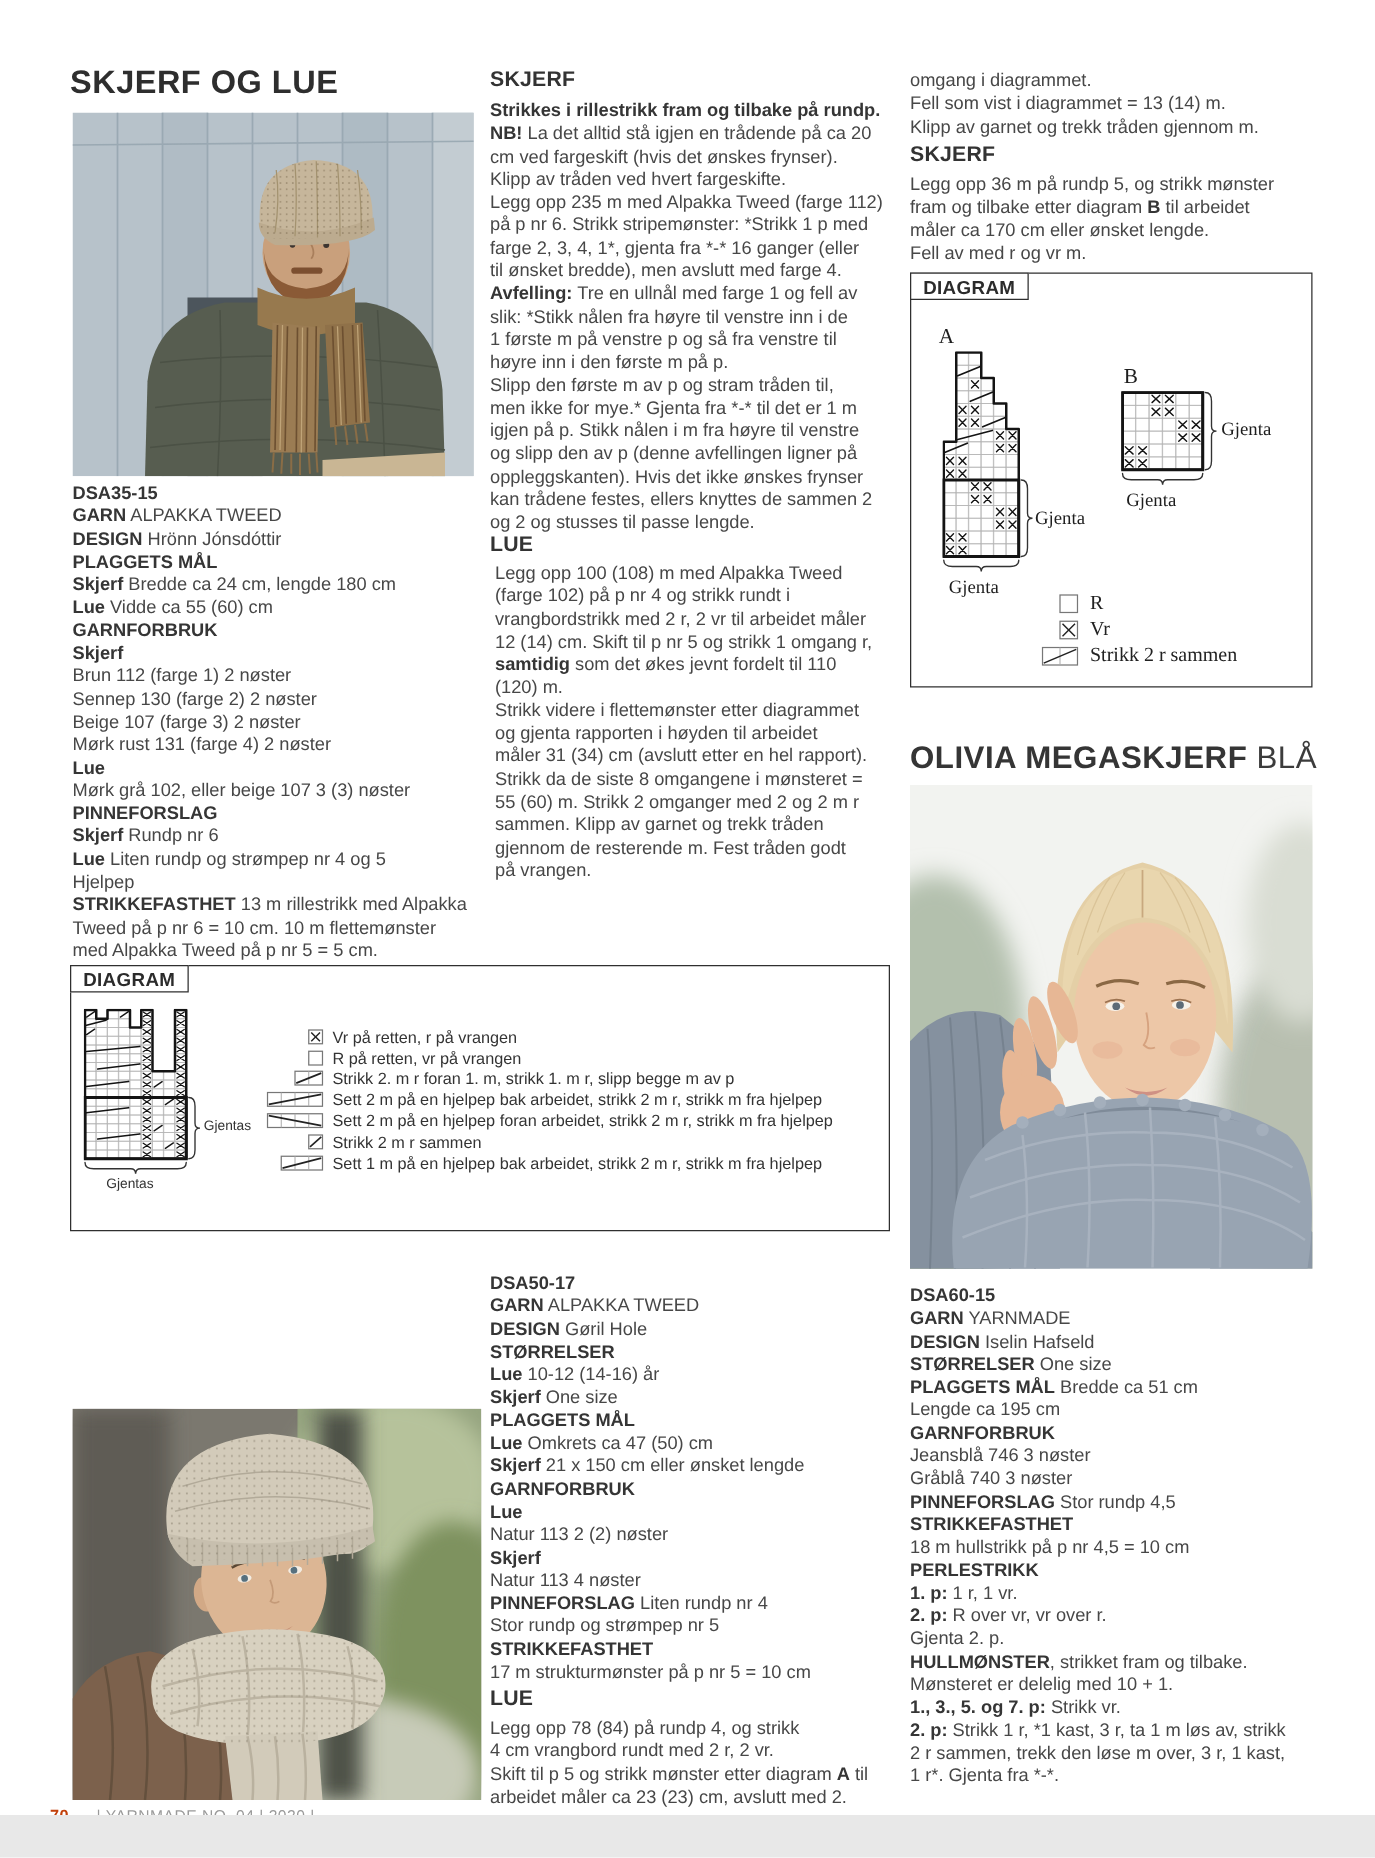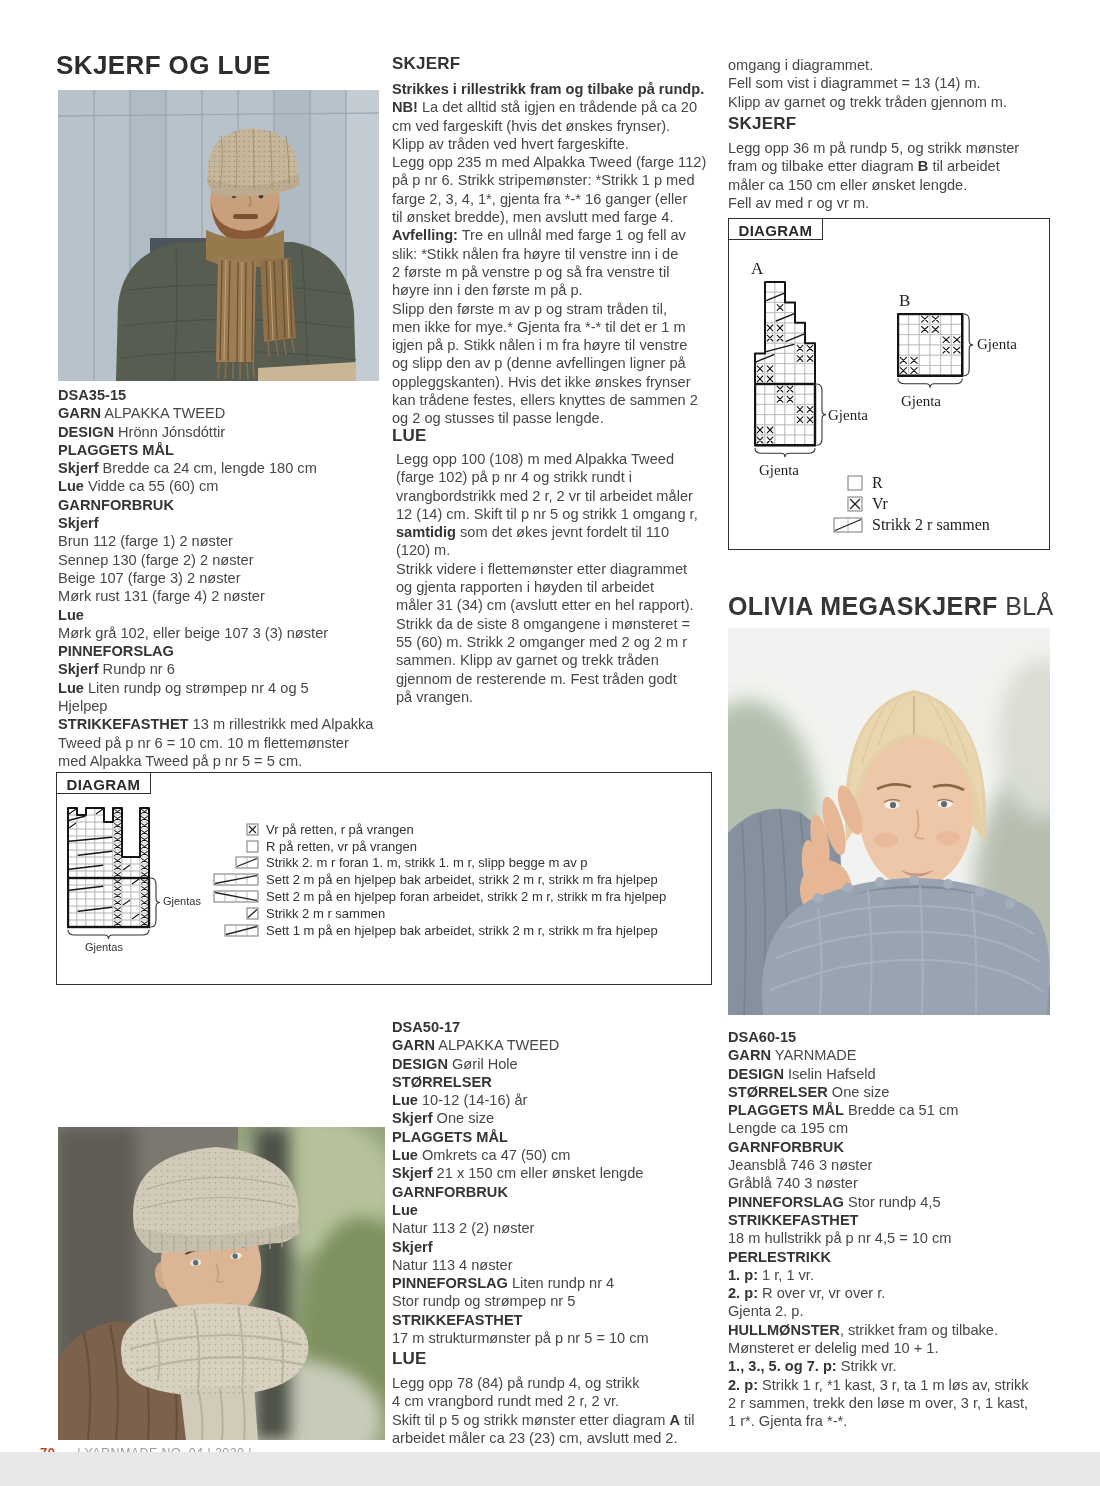--- a/index.html
+++ b/index.html
@@ -147,21 +147,21 @@
       <div class="ln"><span class="b">Strikkes i rillestrikk fram og tilbake på rundp.</span></div>
       <div class="ln"><span class="b">NB!</span><span> La det alltid stå igjen en trådende på ca 20</span></div>
       <div class="ln"><span>cm ved fargeskift (hvis det ønskes frynser).</span></div>
       <div class="ln"><span>Klipp av tråden ved hvert fargeskifte.</span></div>
       <div class="ln"><span>Legg opp 235 m med Alpakka Tweed (farge 112)</span></div>
       <div class="ln"><span>på p nr 6. Strikk stripemønster: *Strikk 1 p med</span></div>
       <div class="ln"><span>farge 2, 3, 4, 1*, gjenta fra *-* 16 ganger (eller</span></div>
       <div class="ln"><span>til ønsket bredde), men avslutt med farge 4.</span></div>
       <div class="ln"><span class="b">Avfelling:</span><span> Tre en ullnål med farge 1 og fell av</span></div>
       <div class="ln"><span>slik: *Stikk nålen fra høyre til venstre inn i de</span></div>
-      <div class="ln"><span>2 første m på venstre p og så fra venstre til</span></div>
+      <div class="ln"><span>1 første m på venstre p og så fra venstre til</span></div>
       <div class="ln"><span>høyre inn i den første m på p.</span></div>
       <div class="ln"><span>Slipp den første m av p og stram tråden til,</span></div>
       <div class="ln"><span>men ikke for mye.* Gjenta fra *-* til det er 1 m</span></div>
       <div class="ln"><span>igjen på p. Stikk nålen i m fra høyre til venstre</span></div>
       <div class="ln"><span>og slipp den av p (denne avfellingen ligner på</span></div>
       <div class="ln"><span>oppleggskanten). Hvis det ikke ønskes frynser</span></div>
       <div class="ln"><span>kan trådene festes, ellers knyttes de sammen 2</span></div>
       <div class="ln"><span>og 2 og stusses til passe lengde.</span></div>
     </div>
   <div class="abs h2" style="left:392px;top:426px;">LUE</div>
@@ -184,21 +184,21 @@
 
   <div class="abs txt" style="left:728px;top:56px;width:322px;">
       <div class="ln"><span>omgang i diagrammet.</span></div>
       <div class="ln"><span>Fell som vist i diagrammet = 13 (14) m.</span></div>
       <div class="ln"><span>Klipp av garnet og trekk tråden gjennom m.</span></div>
     </div>
   <div class="abs h2" style="left:728px;top:114px;">SKJERF</div>
   <div class="abs txt" style="left:728px;top:139px;width:322px;">
       <div class="ln"><span>Legg opp 36 m på rundp 5, og strikk mønster</span></div>
       <div class="ln"><span>fram og tilbake etter diagram </span><span class="b">B</span><span> til arbeidet</span></div>
-      <div class="ln"><span>måler ca 150 cm eller ønsket lengde.</span></div>
+      <div class="ln"><span>måler ca 170 cm eller ønsket lengde.</span></div>
       <div class="ln"><span>Fell av med r og vr m.</span></div>
     </div>
 
   <div class="dbox" style="left:728px;top:218px;width:320px;height:330px;">
     <div class="dtab">DIAGRAM</div>
     <div class="abs serif-lab" style="left:22px;top:40px;font-size:17px;">A</div>
     <div class="abs" style="left:25px;top:62px;">
         <svg width="76" height="179.2">
           <path d="M11,1 h10 v10.2 h-10 z M21,1 h10 v10.2 h-10 z M11,11.2 h10 v10.2 h-10 z M21,11.2 h10 v10.2 h-10 z M11,21.4 h10 v10.2 h-10 z M21,21.4 h10 v10.2 h-10 z M31,21.4 h10 v10.2 h-10 z M11,31.599999999999998 h10 v10.2 h-10 z M21,31.599999999999998 h10 v10.2 h-10 z M31,31.599999999999998 h10 v10.2 h-10 z M11,41.8 h10 v10.2 h-10 z M21,41.8 h10 v10.2 h-10 z M31,41.8 h10 v10.2 h-10 z M41,41.8 h10 v10.2 h-10 z M11,52 h10 v10.2 h-10 z M21,52 h10 v10.2 h-10 z M31,52 h10 v10.2 h-10 z M41,52 h10 v10.2 h-10 z M11,62.199999999999996 h10 v10.2 h-10 z M21,62.199999999999996 h10 v10.2 h-10 z M31,62.199999999999996 h10 v10.2 h-10 z M41,62.199999999999996 h10 v10.2 h-10 z M51,62.199999999999996 h10 v10.2 h-10 z M1,72.39999999999999 h10 v10.2 h-10 z M11,72.39999999999999 h10 v10.2 h-10 z M21,72.39999999999999 h10 v10.2 h-10 z M31,72.39999999999999 h10 v10.2 h-10 z M41,72.39999999999999 h10 v10.2 h-10 z M51,72.39999999999999 h10 v10.2 h-10 z M1,82.6 h10 v10.2 h-10 z M11,82.6 h10 v10.2 h-10 z M21,82.6 h10 v10.2 h-10 z M31,82.6 h10 v10.2 h-10 z M41,82.6 h10 v10.2 h-10 z M51,82.6 h10 v10.2 h-10 z M1,92.8 h10 v10.2 h-10 z M11,92.8 h10 v10.2 h-10 z M21,92.8 h10 v10.2 h-10 z M31,92.8 h10 v10.2 h-10 z M41,92.8 h10 v10.2 h-10 z M51,92.8 h10 v10.2 h-10 z M1,103 h10 v10.2 h-10 z M11,103 h10 v10.2 h-10 z M21,103 h10 v10.2 h-10 z M31,103 h10 v10.2 h-10 z M41,103 h10 v10.2 h-10 z M51,103 h10 v10.2 h-10 z M1,113.19999999999999 h10 v10.2 h-10 z M11,113.19999999999999 h10 v10.2 h-10 z M21,113.19999999999999 h10 v10.2 h-10 z M31,113.19999999999999 h10 v10.2 h-10 z M41,113.19999999999999 h10 v10.2 h-10 z M51,113.19999999999999 h10 v10.2 h-10 z M1,123.39999999999999 h10 v10.2 h-10 z M11,123.39999999999999 h10 v10.2 h-10 z M21,123.39999999999999 h10 v10.2 h-10 z M31,123.39999999999999 h10 v10.2 h-10 z M41,123.39999999999999 h10 v10.2 h-10 z M51,123.39999999999999 h10 v10.2 h-10 z M1,133.6 h10 v10.2 h-10 z M11,133.6 h10 v10.2 h-10 z M21,133.6 h10 v10.2 h-10 z M31,133.6 h10 v10.2 h-10 z M41,133.6 h10 v10.2 h-10 z M51,133.6 h10 v10.2 h-10 z M1,143.79999999999998 h10 v10.2 h-10 z M11,143.79999999999998 h10 v10.2 h-10 z M21,143.79999999999998 h10 v10.2 h-10 z M31,143.79999999999998 h10 v10.2 h-10 z M41,143.79999999999998 h10 v10.2 h-10 z M51,143.79999999999998 h10 v10.2 h-10 z M1,154 h10 v10.2 h-10 z M11,154 h10 v10.2 h-10 z M21,154 h10 v10.2 h-10 z M31,154 h10 v10.2 h-10 z M41,154 h10 v10.2 h-10 z M51,154 h10 v10.2 h-10 z " stroke="#b5b5b5" stroke-width="0.6" fill="none" stroke-linecap="round"></path>
           <path d="M23.2,23.599999999999998 L28.8,29.4 M28.8,23.599999999999998 L23.2,29.4 M13.2,44 L18.8,49.8 M18.8,44 L13.2,49.8 M23.2,44 L28.8,49.8 M28.8,44 L23.2,49.8 M13.2,54.2 L18.8,60 M18.8,54.2 L13.2,60 M23.2,54.2 L28.8,60 M28.8,54.2 L23.2,60 M43.2,64.39999999999999 L48.8,70.19999999999999 M48.8,64.39999999999999 L43.2,70.19999999999999 M53.2,64.39999999999999 L58.8,70.19999999999999 M58.8,64.39999999999999 L53.2,70.19999999999999 M43.2,74.6 L48.8,80.39999999999999 M48.8,74.6 L43.2,80.39999999999999 M53.2,74.6 L58.8,80.39999999999999 M58.8,74.6 L53.2,80.39999999999999 M3.2,84.8 L8.8,90.6 M8.8,84.8 L3.2,90.6 M13.2,84.8 L18.8,90.6 M18.8,84.8 L13.2,90.6 M3.2,95 L8.8,100.8 M8.8,95 L3.2,100.8 M13.2,95 L18.8,100.8 M18.8,95 L13.2,100.8 M23.2,105.2 L28.8,111 M28.8,105.2 L23.2,111 M33.2,105.2 L38.8,111 M38.8,105.2 L33.2,111 M23.2,115.39999999999999 L28.8,121.19999999999999 M28.8,115.39999999999999 L23.2,121.19999999999999 M33.2,115.39999999999999 L38.8,121.19999999999999 M38.8,115.39999999999999 L33.2,121.19999999999999 M43.2,125.6 L48.8,131.4 M48.8,125.6 L43.2,131.4 M53.2,125.6 L58.8,131.4 M58.8,125.6 L53.2,131.4 M43.2,135.79999999999998 L48.8,141.6 M48.8,135.79999999999998 L43.2,141.6 M53.2,135.79999999999998 L58.8,141.6 M58.8,135.79999999999998 L53.2,141.6 M3.2,145.99999999999997 L8.8,151.79999999999998 M8.8,145.99999999999997 L3.2,151.79999999999998 M13.2,145.99999999999997 L18.8,151.79999999999998 M18.8,145.99999999999997 L13.2,151.79999999999998 M3.2,156.2 L8.8,162 M8.8,156.2 L3.2,162 M13.2,156.2 L18.8,162 M18.8,156.2 L13.2,162 " stroke="#141414" stroke-width="1.1" fill="none" stroke-linecap="round"></path>

